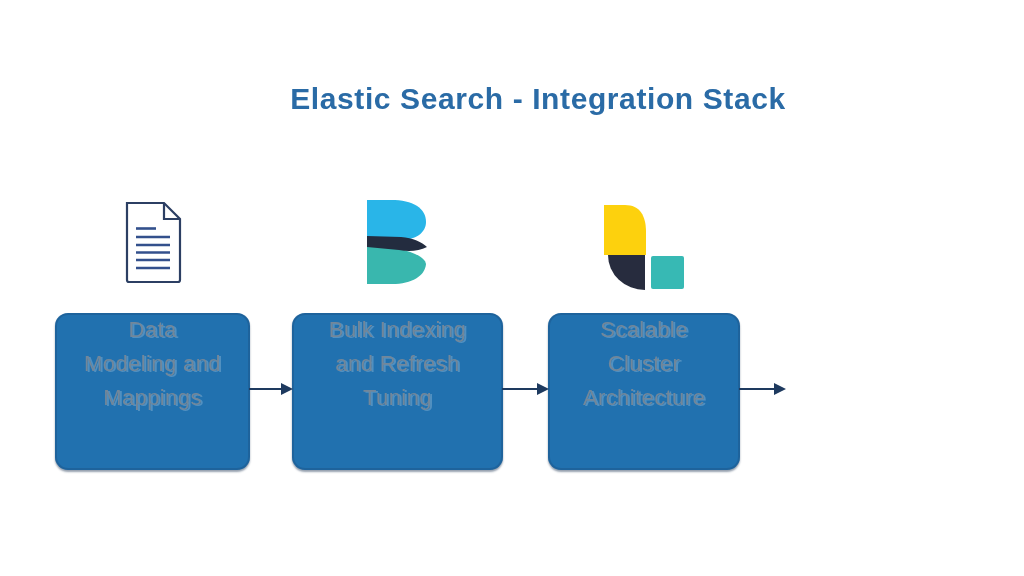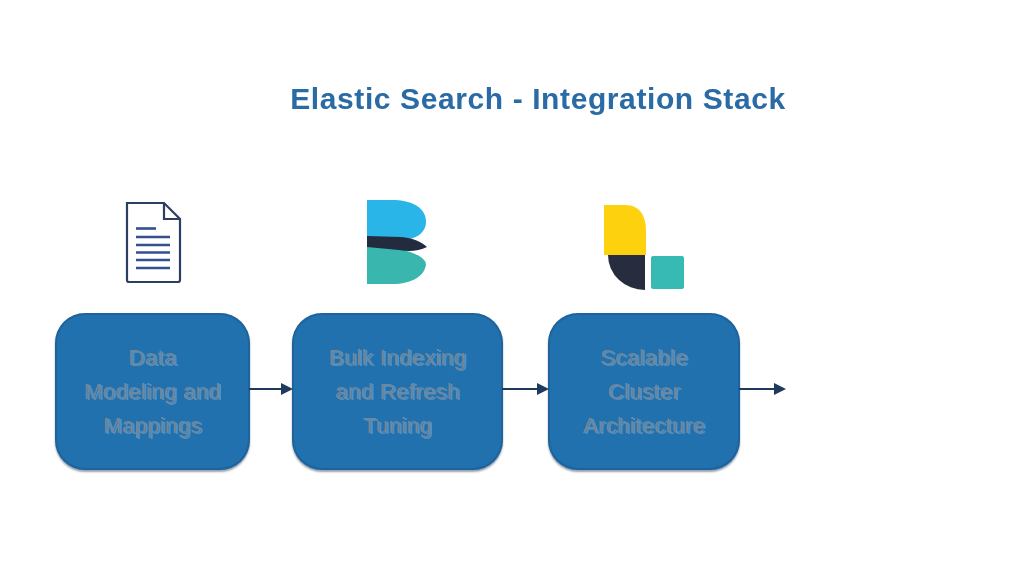--- a/index.html
+++ b/index.html
@@ -8,21 +8,21 @@
   .title{position:absolute;top:66px;left:10px;width:100%;margin:16px;text-align:center;
          font-size:30px;font-weight:800;letter-spacing:.6px;color:#2a6ba6;}
   .step{position:absolute;top:0;height:576px;}
   .step-1{left:55px;width:195px;}
   .step-2{left:292px;width:211px;}
   .step-3{left:548px;width:192px;}
   .step-4{left:785px;width:203px;}
   .icon-slot{position:absolute;top:200px;left:0;width:100%;display:flex;justify-content:center;}
   .step-3 .icon-slot{top:205px;}
   .box{position:absolute;top:313px;left:0;right:0;height:157px;background:#2171af;
-       border-radius:30px;display:flex;align-items:center;justify-content:center;text-align:center;
+       border-radius:13px;display:flex;justify-content:center;text-align:center;
        box-shadow:0 2px 2px rgba(23,46,78,.45), inset 0 0 0 2px rgba(22,52,92,.22);}
   .box-label{white-space:pre-line;font-size:22px;line-height:34px;letter-spacing:.4px;
              color:#72879a;text-shadow:2px 1px 0 rgba(255,255,255,.22);}
   .arrow{position:absolute;top:381px;height:16px;}
   .arrow-1{left:249px;width:44px;}
   .arrow-2{left:502px;width:47px;}
   .arrow-3{left:739px;width:47px;}
 </style>
 </head>
 <body>

